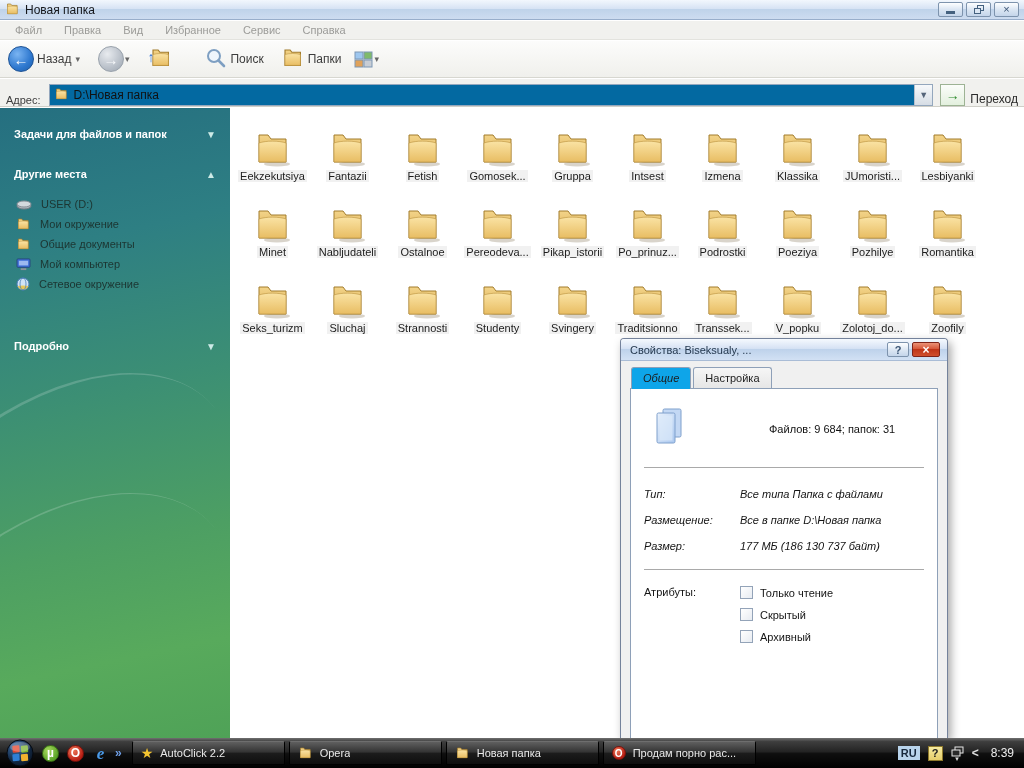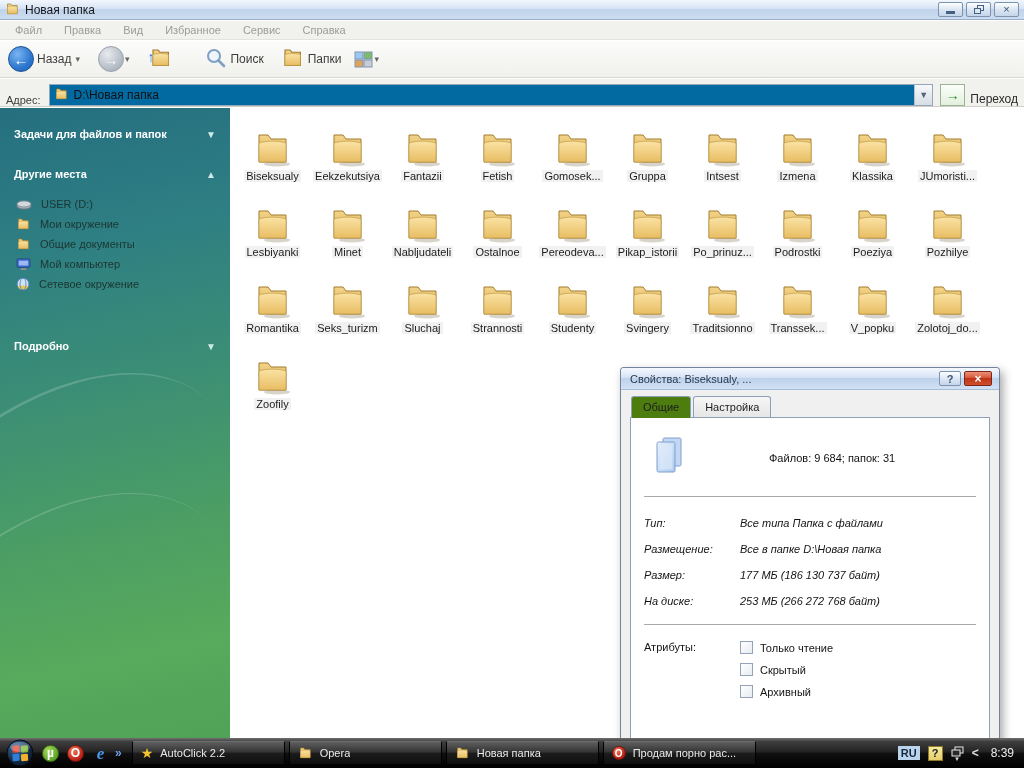--- a/index.html
+++ b/index.html
@@ -69,37 +69,37 @@
   .side-items { margin:14px 0 6px 2px; }
   .side-item { display:flex; align-items:center; gap:9px; height:20px; color:#1c3531; font-size:11px; }
   .mt-lg { margin-top:28px; } .mt-xl { margin-top:46px; }
 
   .content { position:absolute; left:230px; top:0; right:0; bottom:0; background:#fff; padding:3px 0 0 5px; }
   .grid { display:grid; grid-template-columns:repeat(10,75px); grid-auto-rows:76px; }
   .folder { display:flex; flex-direction:column; align-items:center; justify-content:flex-end; padding-bottom:5px; }
   .folder-label { max-width:73px; white-space:nowrap; overflow:hidden; background:#f1f1f1; color:#1c1c1c; padding:0 2px; font-size:11px; }
 
   
-  .dialog { position:absolute; left:620px; top:338px; width:380px; height:400px; background:#f0f0f0;
-    border:1px solid #74829b; border-bottom:none; border-radius:4px 4px 0 0; box-shadow:3px 4px 10px rgba(0,0,0,0.35); z-index:5;margin-top:29px; }
+  .dialog { position:absolute; left:620px; top:338px; width:328px; height:400px; background:#f0f0f0;
+    border:1px solid #74829b; border-bottom:none; border-radius:4px 4px 0 0; box-shadow:3px 4px 10px rgba(0,0,0,0.35); z-index:5; }
   .dlg-title { height:22px; background:linear-gradient(180deg,#f5f9fe 0%,#d6e2f4 45%,#bed2eb 50%,#d2e1f4 100%);
     border-radius:3px 3px 0 0; border-bottom:1px solid #a9bcd6; display:flex; align-items:center; padding:0 7px; }
   .dlg-title-text { color:#25394f; font-size:11px; margin-left:2px; }
   .dlg-btns { margin-left:auto; display:flex; gap:3px; }
   .dlg-help { width:22px; height:15px; border:1px solid #7d93ad; border-radius:2px;
     background:linear-gradient(180deg,#fdfeff,#dbe6f3 55%,#c4d5ea); color:#3a5474;
     display:flex; align-items:center; justify-content:center; font-size:11px; font-weight:bold; }
   .dlg-close { width:28px; height:15px; border:1px solid #7e241a; border-radius:2px;
     background:linear-gradient(180deg,#eb9277,#d6573a 45%,#bf3518 50%,#cf4f2d 100%); color:#fff;
     display:flex; align-items:center; justify-content:center; font-size:12px; font-weight:bold; }
   .dlg-body { position:absolute; top:28px; left:9px; right:9px; bottom:0; }
   .tabs { display:flex; position:relative; z-index:2; padding-left:1px; }
   .tab { padding:4px 11px 3px 11px; border:1px solid #8ea0b8; border-bottom:none; border-radius:3px 3px 0 0;
     background:linear-gradient(#f6f6f6,#e6e6e6); margin-right:2px; color:#1d1d1d; font-size:11px; }
-  .tab.active { background:#4d7c0f; padding-bottom:5px; margin-bottom:-1px; }
+  .tab.active { background:#0ea5e9; padding-bottom:5px; margin-bottom:-1px;font-style:italic; }
   .tabpage { position:absolute; top:21px; left:0; right:0; bottom:0; background:#fff; border:1px solid #8ea0b8; border-bottom:none; padding:16px 12px 0 12px; }
   .sumrow { display:flex; align-items:center; padding:2px 0 16px 8px;gap:40px; }
   .summary { color:#111; margin-left:42px; }
   .sep { border:none; border-top:1px solid #a9a9a9; margin:0 1px; }
   .props { padding:13px 1px 10px 1px;font-style:italic; }
   .prow { display:flex; align-items:center; height:26px; }
   .plabel { width:96px; color:#141414; }
   .pvalue { color:#141414; }
   .attrs { display:flex; padding:16px 1px 0 1px; }
   .attr-rows { display:flex; flex-direction:column; gap:9px; }
@@ -318,30 +318,20 @@
         <div class="side-header mt-xl">
           <span>Подробно</span>
           <span class="side-chev">▼</span>
         </div>
       </div>
     </div>
 
     <div class="content">
       <div class="grid">
 
-          <div class="folder">
-            <span>
-              <svg width="42" height="38" viewBox="0 0 42 38">
-                <ellipse cx="25" cy="34" rx="13" ry="2.6" fill="rgba(80,60,20,0.22)"></ellipse>
-                <path d="M7 5 L16 5 L19 9 L34 9 L34 32 L7 32 Z" fill="url(#fgB)" stroke="#a27c2c" stroke-width="1"></path>
-                <path d="M7 13 C14 10.5 27 10.5 34 13 L34 32 L7 32 Z" fill="url(#fgF)" stroke="#bb923e" stroke-width="0.6"></path>
-              </svg>
-            </span>
-            <span class="folder-label">Biseksualy</span>
-          </div>
 
           <div class="folder">
             <span>
               <svg width="42" height="38" viewBox="0 0 42 38">
                 <ellipse cx="25" cy="34" rx="13" ry="2.6" fill="rgba(80,60,20,0.22)"></ellipse>
                 <path d="M7 5 L16 5 L19 9 L34 9 L34 32 L7 32 Z" fill="url(#fgB)" stroke="#a27c2c" stroke-width="1"></path>
                 <path d="M7 13 C14 10.5 27 10.5 34 13 L34 32 L7 32 Z" fill="url(#fgF)" stroke="#bb923e" stroke-width="0.6"></path>
               </svg>
             </span>
             <span class="folder-label">Eekzekutsiya</span>
@@ -704,24 +694,20 @@
             <span class="pvalue">Все типа Папка с файлами</span>
           </div>
           <div class="prow">
             <span class="plabel">Размещение:</span>
             <span class="pvalue">Все в папке D:\Новая папка</span>
           </div>
           <div class="prow">
             <span class="plabel">Размер:</span>
             <span class="pvalue">177 МБ (186 130 737 байт)</span>
           </div>
-          <div class="prow">
-            <span class="plabel">На диске:</span>
-            <span class="pvalue">253 МБ (266 272 768 байт)</span>
-          </div>
         </div>
         <hr class="sep">
         <div class="attrs">
           <span class="plabel">Атрибуты:</span>
           <span class="attr-rows">
             <span class="attr-item">
               <span class="cb"></span>
               <span>Только чтение</span>
             </span>
             <span class="attr-item">

